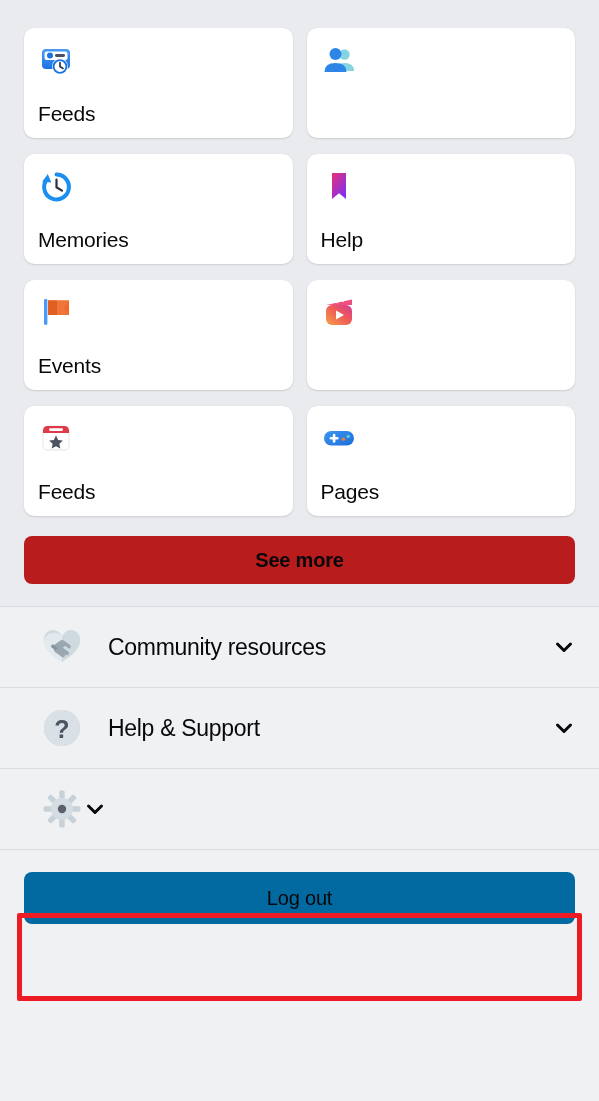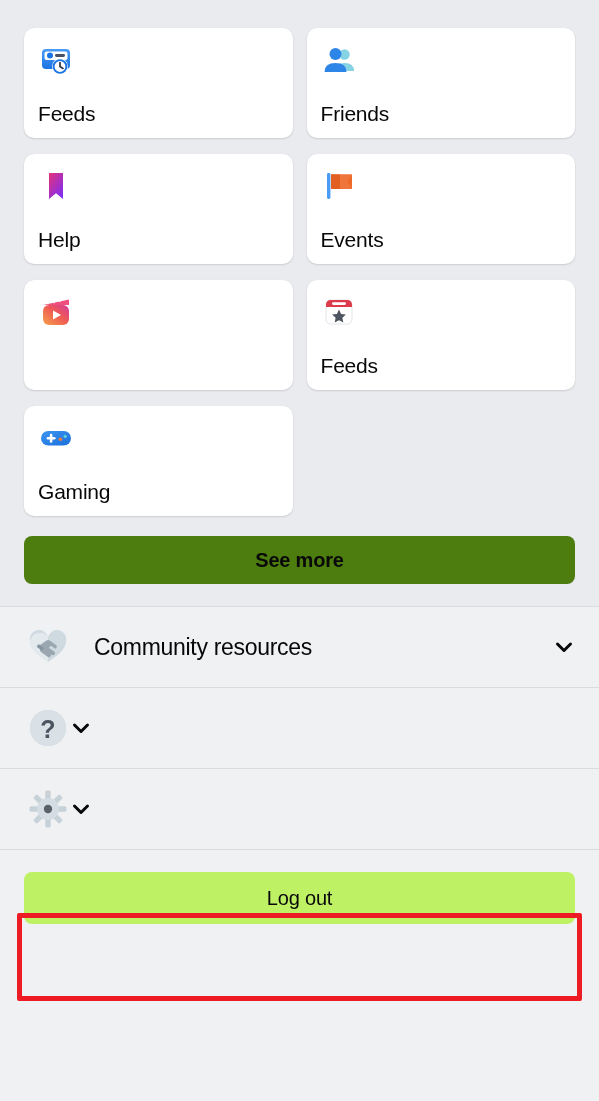--- a/index.html
+++ b/index.html
@@ -55,21 +55,21 @@
     white-space: nowrap;
   }
 
   
   .seemore-wrap {
     padding: 20px 24px 22px 24px;
   }
   .gray-button {
     width: 100%;
     height: 48px;
-    background: #4d7c0f;
+    background: #b91c1c;
     border: none;
     border-radius: 8px;
     font-family: "Liberation Sans", sans-serif;
     font-size: 20px;
     font-weight: 700;
     color: #080809;
     letter-spacing: -0.2px;
     cursor: pointer;
     display: flex;
     align-items: center;
@@ -78,21 +78,21 @@
 
   
   .rows {
     border-top: 1px solid #d9dbdf;
   }
   .row {
     position: relative;
     height: 81px;
     display: flex;
     align-items: center;
-    padding: 0 24px 0 26px;
+    padding: 0 24px 0 40px;
     border-bottom: 1px solid #d9dbdf;
     background: #eff1f3;
     cursor: pointer;
   }
   .row-icon {
     width: 44px;
     height: 44px;
     flex: 0 0 44px;
     display: block;
   }
@@ -126,21 +126,21 @@
 
   
   .logout-wrap {
     padding: 22px 24px 22px 24px;
     background: #eff1f3;
     flex: 1 1 auto;
   }
   .logout-btn {
     height: 52px;
     font-weight: 400;
-    background: #bef264;
+    background: #0369a1;
   }
 </style>
 </head>
 <body>
 
 <div class="screen">
 
   <div class="grid-wrap">
     <div class="grid">
 
@@ -167,25 +167,35 @@
 
       <div class="card">
         <span class="card-icon">
           <svg viewBox="0 0 36 36" width="36" height="36">
             <circle cx="23.5" cy="12.5" r="5.2" fill="#86d3e3"></circle>
             <path d="M14 29 q0-8 9.5-8 q9.5 0 9.5 8 z" fill="#86d3e3"></path>
             <circle cx="14.5" cy="12" r="6" fill="#2e85e8"></circle>
             <path d="M3.5 30 q0-9 11-9 q11 0 11 9 z" fill="#2e85e8"></path>
           </svg>
         </span>
-        <span class="card-label">Friends</span>
-      </div>
-
-
-
+      </div>
+
+
+
+      <div class="card">
+        <span class="card-icon">
+          <svg viewBox="0 0 36 36" width="36" height="36">
+            <circle cx="18.5" cy="19" r="12.4" fill="#ffffff"></circle>
+            <path d="M18.5 6.6 a12.4 12.4 0 1 1 -11.1 6.9" fill="none" stroke="#1b8ef2" stroke-width="4" stroke-linecap="round"></path>
+            <path d="M9.8 6.0 L4.2 13.8 L13.3 14.6 Z" fill="#1b8ef2"></path>
+            <path d="M18.5 11.5 L18.5 19.3 L24 22.6" stroke="#2b3240" stroke-width="2.2" fill="none" stroke-linecap="round"></path>
+          </svg>
+        </span>
+        <span class="card-label">Memories</span>
+      </div>
 
       <div class="card">
         <span class="card-icon">
           <svg viewBox="0 0 36 36" width="36" height="36">
             <defs>
                 <linearGradient id="gSave" x1="0.1" y1="0" x2="0.9" y2="1">
               <stop offset="0" stop-color="#e0307f"></stop>
                   <stop offset="1" stop-color="#7b2ff7"></stop>
             </linearGradient>
               </defs>
@@ -246,21 +256,21 @@
                   <stop offset="1" stop-color="#1b6fdb"></stop>
             </linearGradient>
               </defs>
             <rect x="3" y="11" width="30" height="14.5" rx="7.25" fill="url(#gGame)"></rect>
             <rect x="8.6" y="17" width="9" height="2.6" rx="1.3" fill="#ffffff"></rect>
             <rect x="11.8" y="13.8" width="2.6" height="9" rx="1.3" fill="#ffffff"></rect>
             <circle cx="22.4" cy="19.2" r="1.8" fill="#ef7a3a"></circle>
             <circle cx="27.2" cy="16.4" r="1.7" fill="#5ecfd4"></circle>
           </svg>
         </span>
-        <span class="card-label">Gaming</span>
+        <span class="card-label">Pages</span>
       </div>
 
     </div>
   </div>
 
   <div class="seemore-wrap">
     <button class="gray-button">See more</button>
   </div>
 
   <div class="rows">
@@ -283,20 +293,21 @@
     </div>
 
     <div class="row">
       <span class="row-icon">
         <svg viewBox="0 0 44 44" width="44" height="44">
           <circle cx="22" cy="22" r="18" fill="#cdd6dd"></circle>
           <circle cx="22" cy="22" r="18" fill="#d9e1e7"></circle>
           <text x="22" y="31.5" font-family="Liberation Sans, sans-serif" font-size="25" font-weight="700" fill="#4b5560" text-anchor="middle">?</text>
         </svg>
       </span>
+      <span class="row-label">Help &amp; Support</span>
       <span class="chevron">
         <svg viewBox="0 0 22 22" width="22" height="22">
           <path d="M4.5 8 L11 14.5 L17.5 8" fill="none" stroke="#080809" stroke-width="3" stroke-linecap="round" stroke-linejoin="round"></path>
         </svg>
       </span>
     </div>
 
     <div class="row">
       <span class="row-icon">
         <svg viewBox="0 0 44 44" width="44" height="44">

